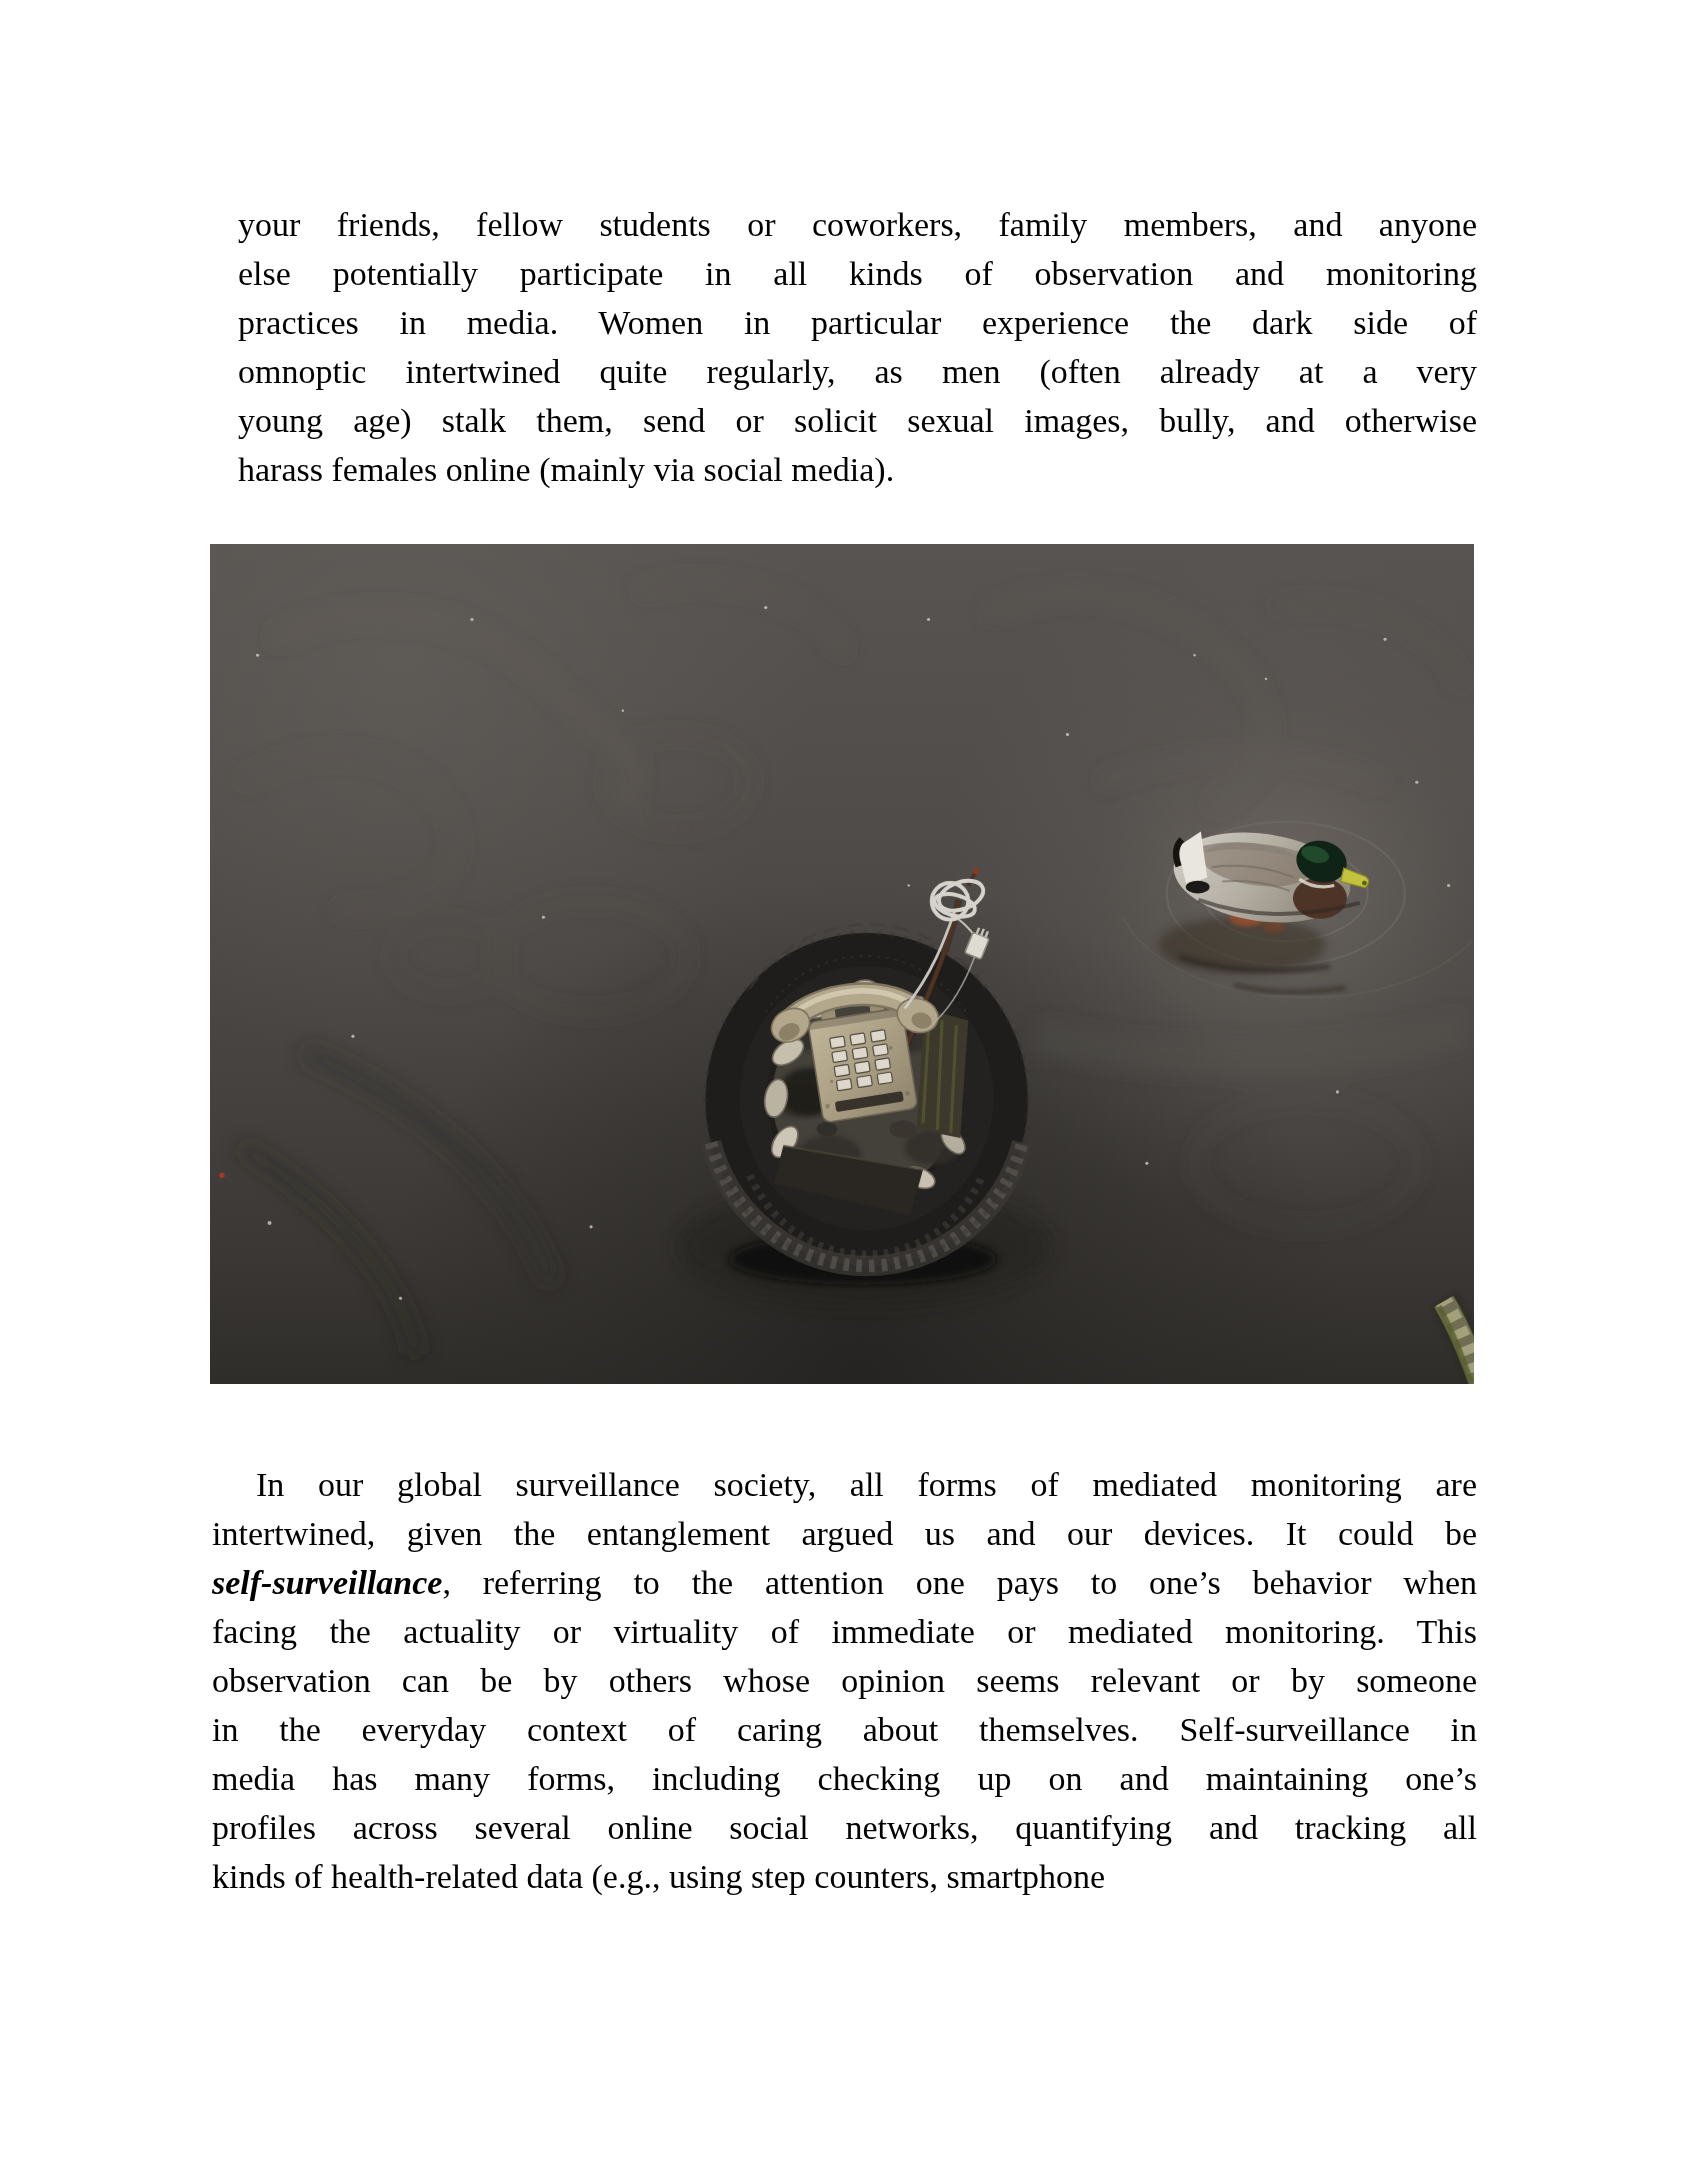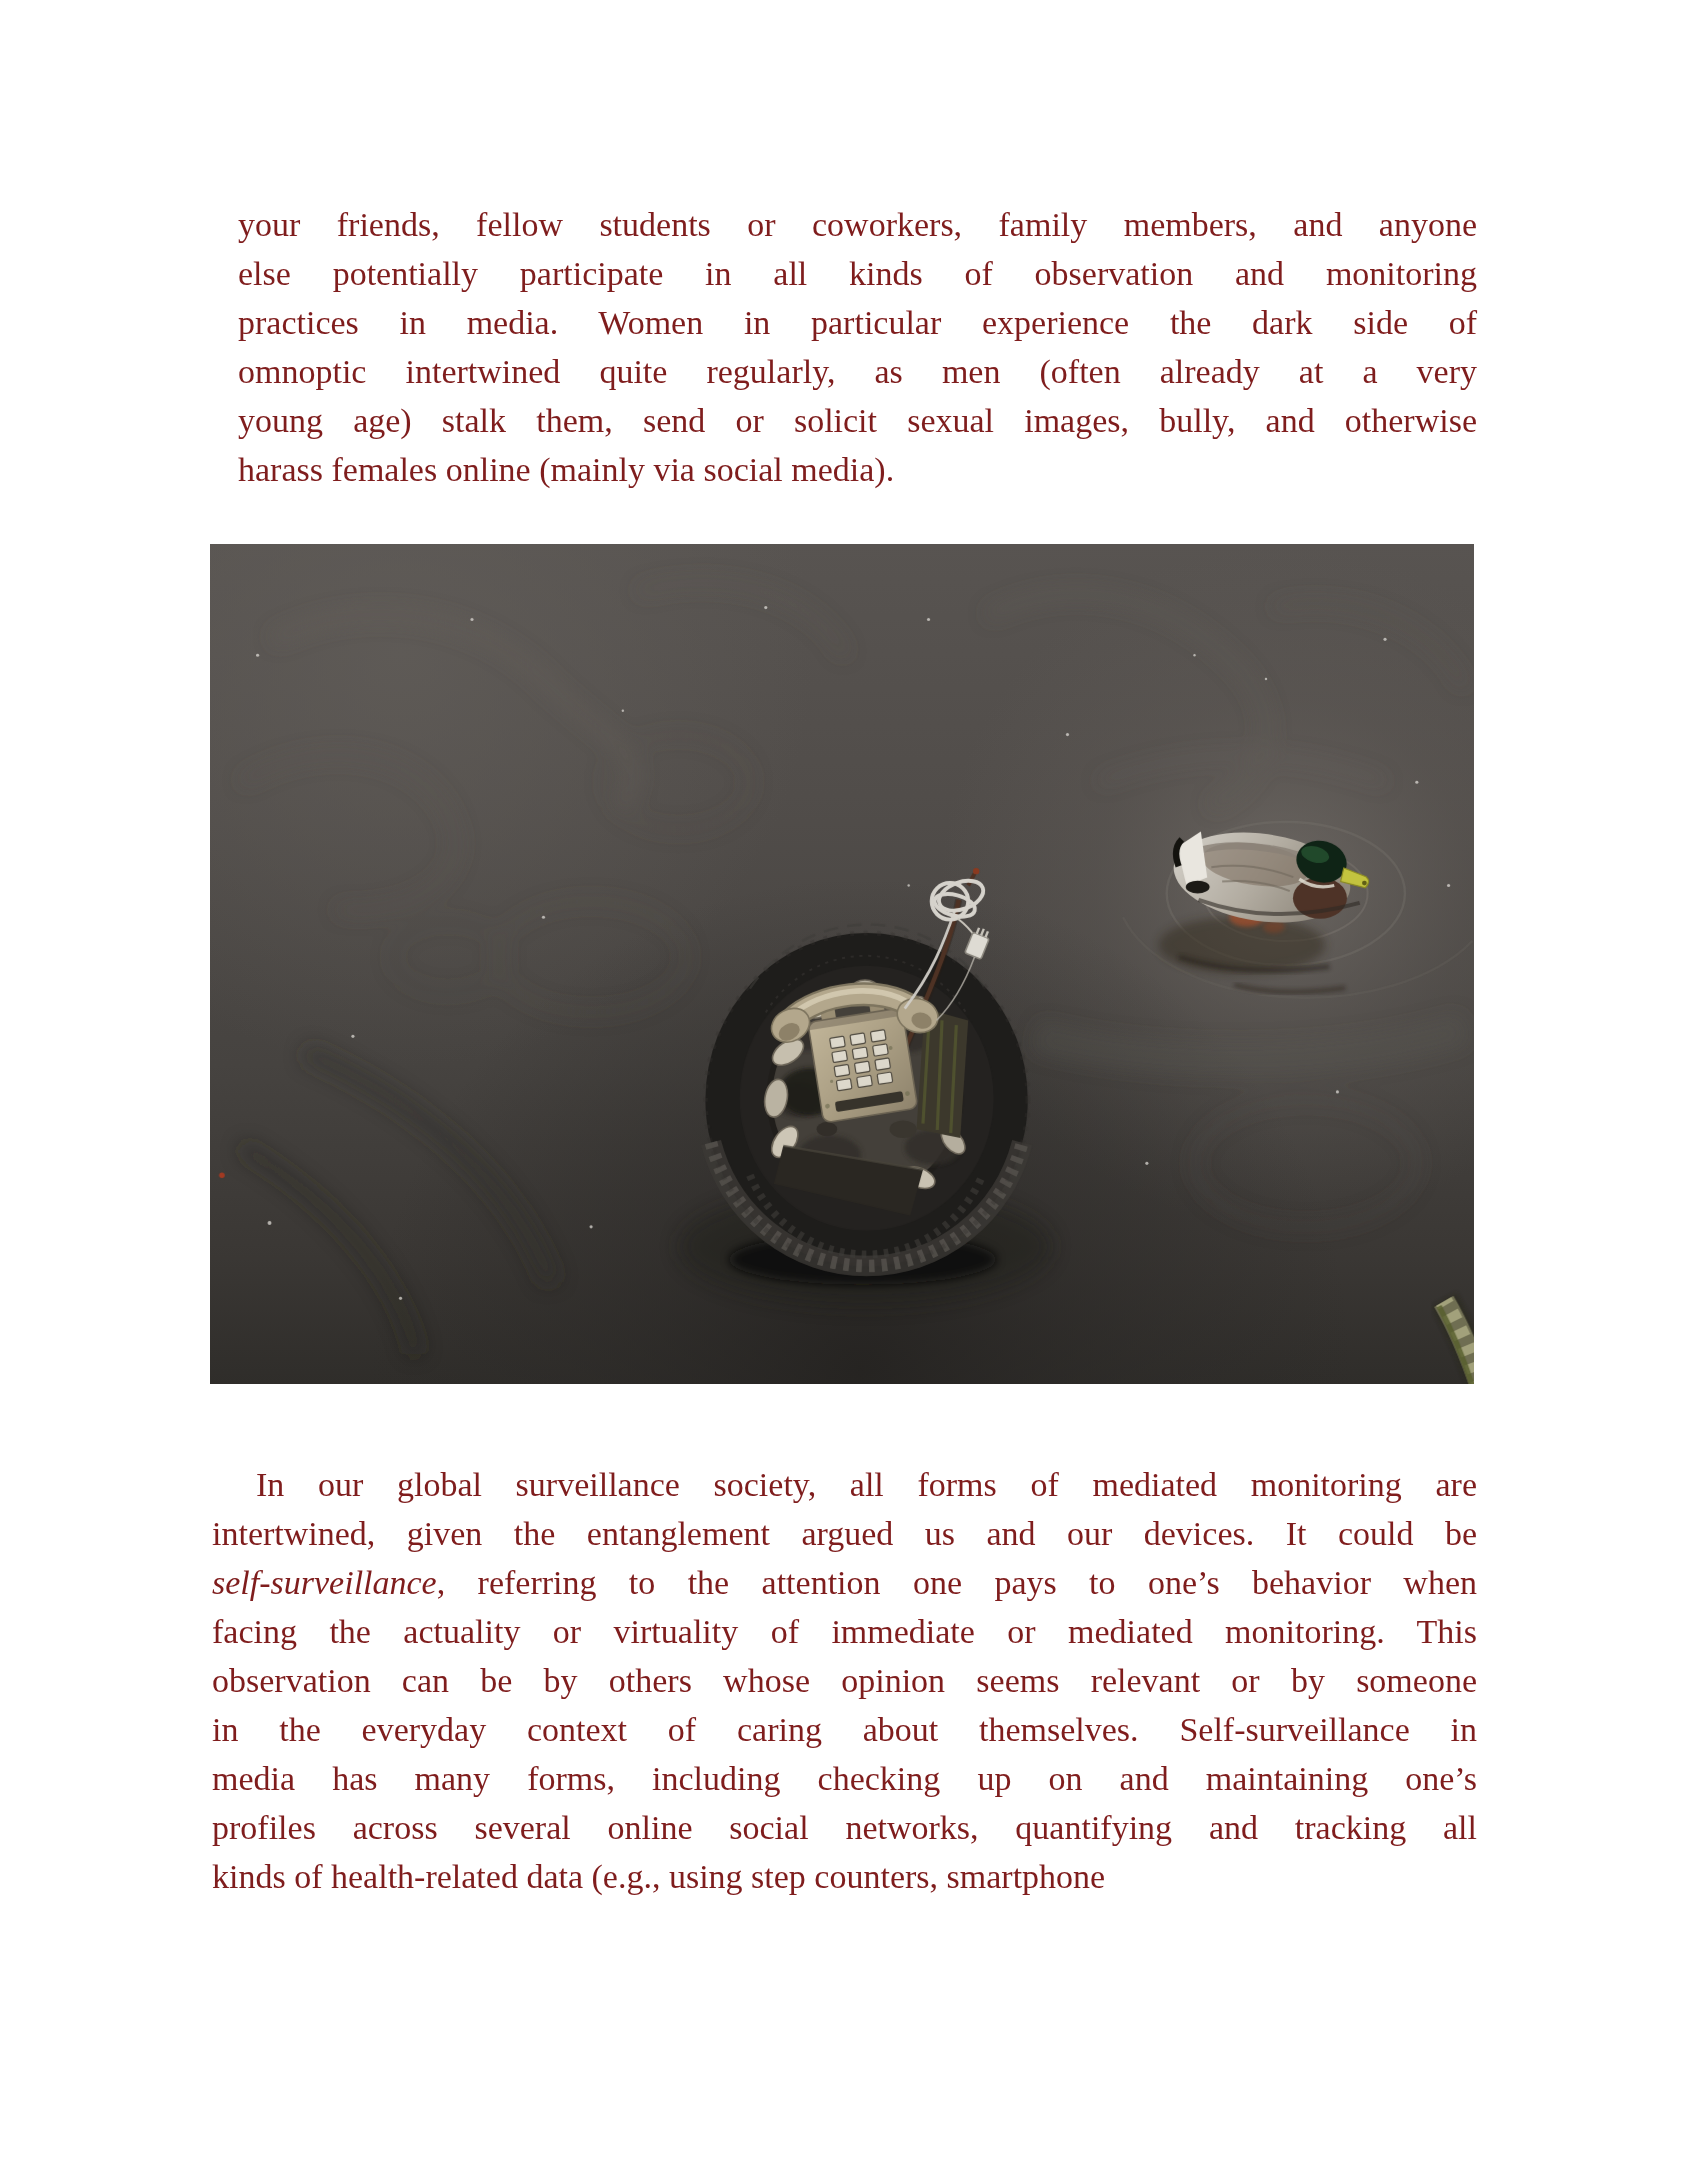--- a/index.html
+++ b/index.html
@@ -1,25 +1,25 @@
 <!DOCTYPE html>
 <html style="font-size:12.7px"><head>
 <meta charset="utf-8">
 <style>
   html,body{margin:0;padding:0;}
   body{
     width:1687px;height:2183px;position:relative;background:#ffffff;
     font-family:"Liberation Serif","DejaVu Serif",serif;overflow:hidden;
   }
-  .para{position:absolute;color:#7f1d1d;font-size:34px;line-height:49px;}
+  .para{position:absolute;color:#000000;font-size:34px;line-height:49px;}
   .para-top{left:238px;top:200px;width:1239px;}
   .para-bottom{left:212px;top:1439px;width:1265px;}
   .tline{text-align:justify;text-align-last:justify;}
   .tline.tline-last{text-align-last:left;}
-  .tline em{font-style:italic;}
+  .tline em{font-style:italic;font-weight:bold;}
   figure.photo{position:absolute;left:210px;top:544px;width:1264px;height:840px;margin:0;padding:0;}
   figure.photo svg{display:block;width:100%;height:100%;}
 </style>
 </head>
 <body>
 
 <div class="para para-top">
     <div class="tline"><span>your friends, fellow students or coworkers, family members, and anyone</span></div>
     <div class="tline"><span>else potentially participate in all kinds of observation and monitoring</span></div>
     <div class="tline"><span>practices in media. Women in particular experience the dark side of</span></div>

